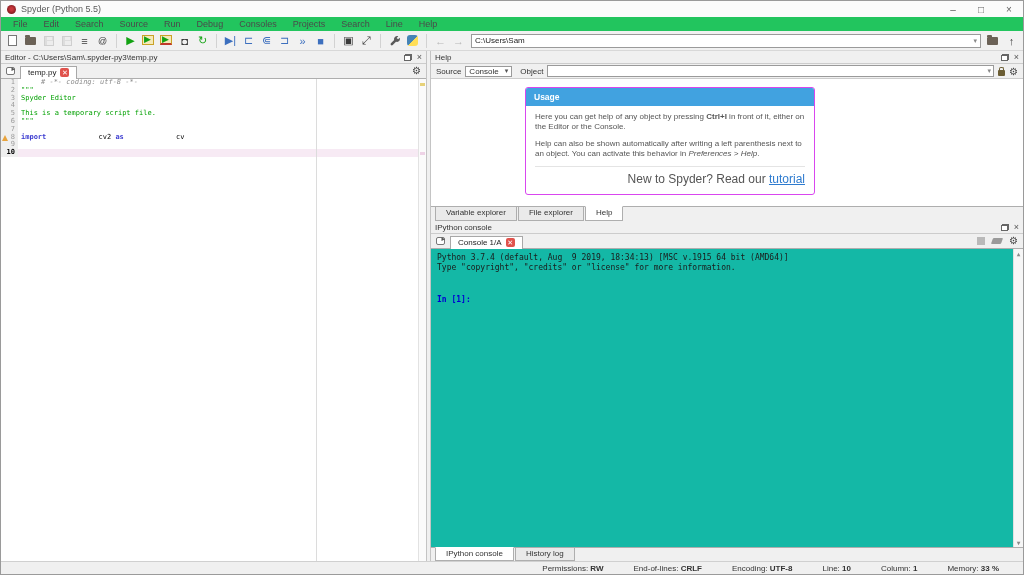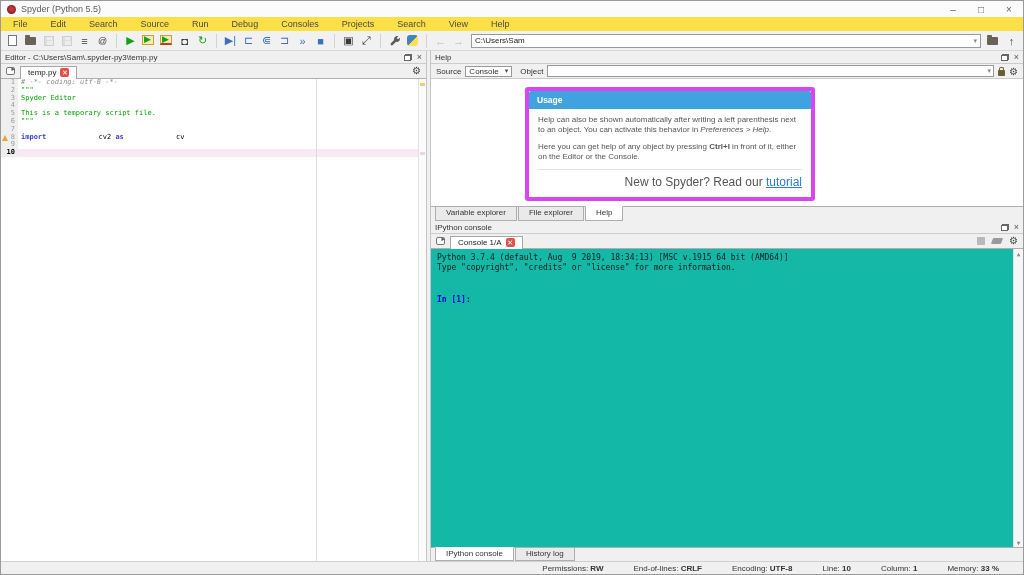--- a/index.html
+++ b/index.html
@@ -8,21 +8,21 @@
   .window { width:1024px; height:575px; display:flex; flex-direction:column; border:1px solid #9a9a9a; background:#f0f0f0; }
 
   
   .titlebar { height:16px; background:#fbfbfb; display:flex; align-items:center; padding-left:6px; flex:0 0 auto; }
   .spider-logo { width:9px; height:9px; border-radius:50%; background:radial-gradient(circle at 50% 45%, #c8373b 20%, #7e1a20 75%); margin-right:5px; }
   .win-title { color:#5a5a5a; font-size:9px; }
   .win-controls { margin-left:auto; display:flex; height:100%; }
   .win-btn { width:28px; height:100%; display:flex; align-items:center; justify-content:center; color:#636363; font-size:10px; }
 
   
-  .menubar { height:14px; background:#fde047; display:flex; align-items:center; padding-left:4px; flex:0 0 auto;gap:7px; }
+  .menubar { height:14px; background:#22c55e; display:flex; align-items:center; padding-left:4px; flex:0 0 auto; }
   .menu-item { padding:0 8px; color:#4a4a4a; font-size:9px; }
 
   
   .toolbar { height:20px; background:#f1f1f1; border-bottom:1px solid #d8d8d8; display:flex; align-items:center; padding:0 4px; gap:3px; flex:0 0 auto; }
   .tsep { width:1px; height:14px; background:#d2d2d2; margin:0 3px; }
   .tbtn { width:15px; height:15px; display:flex; align-items:center; justify-content:center; font-size:11px; color:#555; position:relative; }
   .dim { opacity:.38; }
   .green { color:#12a212; }
   .blue { color:#3c6fbe; }
   .dark { color:#3a3a3a; }
@@ -77,31 +77,31 @@
   .editor-content { flex:1; background:#fff; position:relative; overflow:hidden; font-family:"DejaVu Sans Mono","Liberation Mono",monospace; font-size:7px; }
   .col-line { position:absolute; left:315px; top:0; bottom:0; width:1px; background:#dcdcdc; }
   .scrollflag { position:absolute; right:0; top:0; bottom:0; width:8px; background:#fbfbfb; border-left:1px solid #e2e2e2; }
   .flag { position:absolute; left:1px; width:5px; height:3px; }
   .code-row { display:flex; height:7.8px; line-height:7.8px; position:relative; }
   .gutter-cell { width:17px; flex:0 0 auto; background:#efefef; color:#9b9b9b; text-align:right; padding-right:3px; position:relative; }
   .gutter-cell.cur { color:#000; font-weight:bold; }
   .warn-tri { position:absolute; left:1px; top:1px; width:0; height:0; border-left:3.5px solid transparent; border-right:3.5px solid transparent; border-bottom:6px solid #e8a33d; }
   .code-cell { flex:1; white-space:pre; padding-left:3px; }
   .code-row.current .code-cell { background:var(--current-line,#f7eaf4); }
-  .seg-comment { color:var(--c-comment,#8b8b8b); font-style:italic; }
+  .seg-comment { color:var(--c-comment,#8b8b8b); font-style:italic;margin-left:20px; }
   .seg-string { color:var(--c-string,#00a000); }
   .seg-keyword { color:var(--c-keyword,#3b3bd0); font-weight:bold; }
   .seg-plain { color:#000;padding-left:48px; }
 
   
   .help-toolbar { height:15px; background:#f0f0f0; border-bottom:1px solid #cccccc; display:flex; align-items:center; gap:4px; padding:0 5px; font-size:8px; flex:0 0 auto; }
   .mini-select { background:#fff; border:1px solid #9a9a9a; height:11px; display:flex; align-items:center; padding:0 3px; gap:6px; font-size:8px; }
   .combo { flex:1; background:#fff; border:1px solid #9a9a9a; height:12px; display:flex; align-items:center; justify-content:flex-end; padding-right:2px; color:#888; font-size:7px; }
   .help-content { height:127px; background:#fff; overflow:hidden; flex:0 0 auto; }
-  .usage-box { width:290px; margin:8px auto 0 94px; border:4px solid #d946ef; border-radius:3px; background:#fff; }
+  .usage-box { width:290px; margin:8px auto 0 94px; border:1px solid #d946ef; border-radius:3px; background:#fff; }
   .usage-header { background:var(--usage-blue,#41a2e0); color:#fff; font-weight:bold; font-size:8.5px; padding:4px 8px; border-radius:2px 2px 0 0; }
   .usage-body { padding:6px 9px 5px 9px; font-size:8px; color:#555; }
   .usage-body p { line-height:10px; margin-bottom:7px; }
   .usage-div { border-top:1px solid #e4e4e4; margin:2px 0 5px 0; }
   .usage-footer { text-align:right; font-size:12px; color:#555; padding-bottom:3px; }
   .link { color:#2e7bcf; text-decoration:underline; }
   .tabs-south { height:15px; background:#f0f0f0; border-top:1px solid #aeaeae; display:flex; padding-left:4px; flex:0 0 auto; }
   .stab { padding:1px 10px; font-size:8px; color:#333; border:1px solid #aeaeae; border-top:none; background:#eaeaea; margin-right:1px; }
   .stab.active { background:#fff; margin-top:-1px; border-top:1px solid #fff; }
 
@@ -136,21 +136,21 @@
   <div class="menubar">
       <span class="menu-item">File</span>
       <span class="menu-item">Edit</span>
       <span class="menu-item">Search</span>
       <span class="menu-item">Source</span>
       <span class="menu-item">Run</span>
       <span class="menu-item">Debug</span>
       <span class="menu-item">Consoles</span>
       <span class="menu-item">Projects</span>
       <span class="menu-item">Search</span>
-      <span class="menu-item">View</span>
+      <span class="menu-item">Line</span>
       <span class="menu-item">Help</span>
     </div>
 
   <div class="toolbar">
     <span class="tbtn">
         <span class="i-page"></span>
       </span>
     <span class="tbtn">
         <span class="i-folder"></span>
       </span>
@@ -332,22 +332,22 @@
         <span class="combo">
             <span>▾</span>
           </span>
         <span class="i-lock"></span>
         <span class="i-gear">⚙</span>
       </div>
       <div class="help-content">
         <div class="usage-box">
           <div class="usage-header">Usage</div>
           <div class="usage-body">
+            <p><span>Here you can get help of any object by pressing </span><b>Ctrl+I</b><span> in front of it, either on the Editor or the Console.</span></p>
             <p><span>Help can also be shown automatically after writing a left parenthesis next to an object. You can activate this behavior in </span><i>Preferences &gt; Help</i><span>.</span></p>
-            <p><span>Here you can get help of any object by pressing </span><b>Ctrl+I</b><span> in front of it, either on the Editor or the Console.</span></p>
             <div class="usage-div"></div>
             <div class="usage-footer">
               <span>New to Spyder? Read our </span><a class="link">tutorial</a>
             </div>
           </div>
         </div>
       </div>
       <div class="tabs-south" id="help-tabs">
           <span class="stab">Variable explorer</span>
           <span class="stab">File explorer</span>

